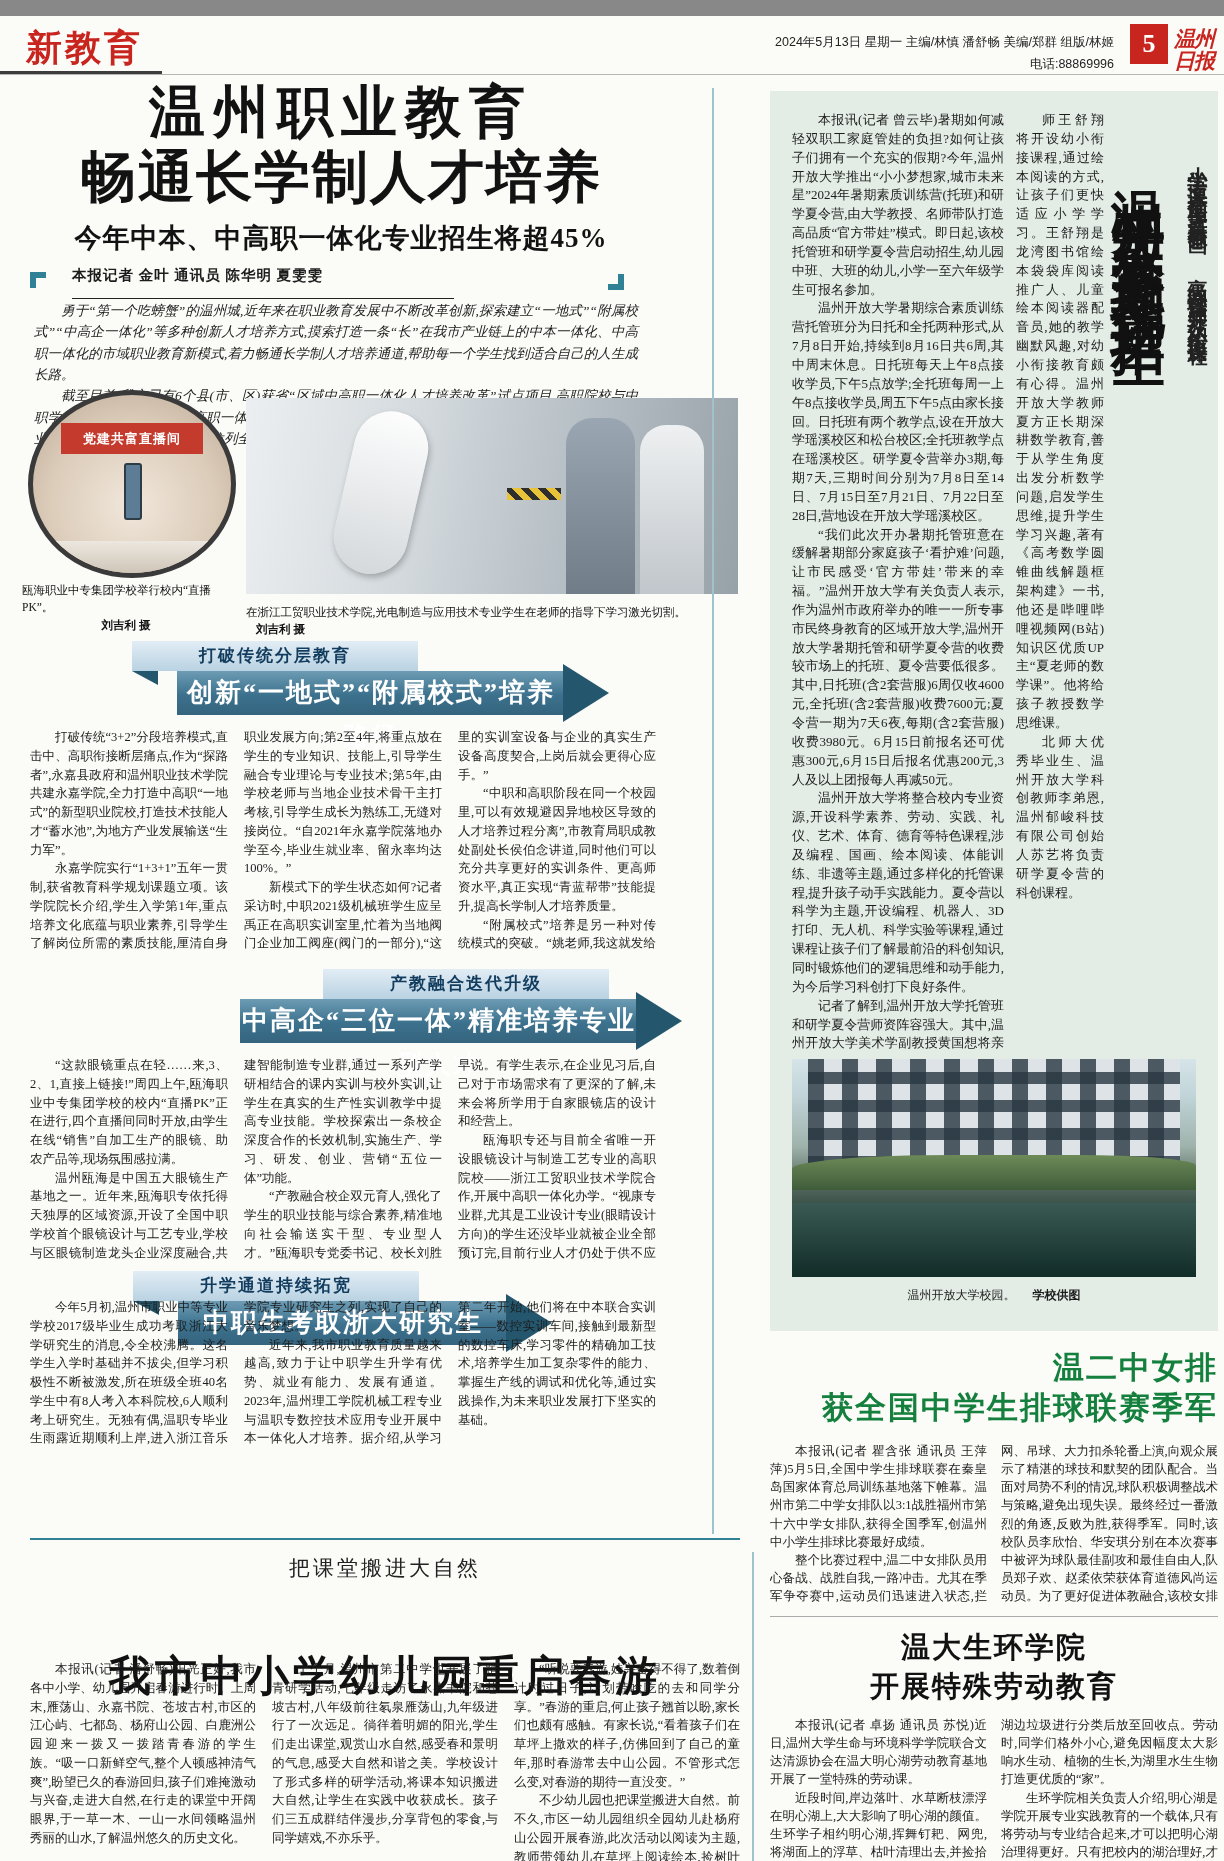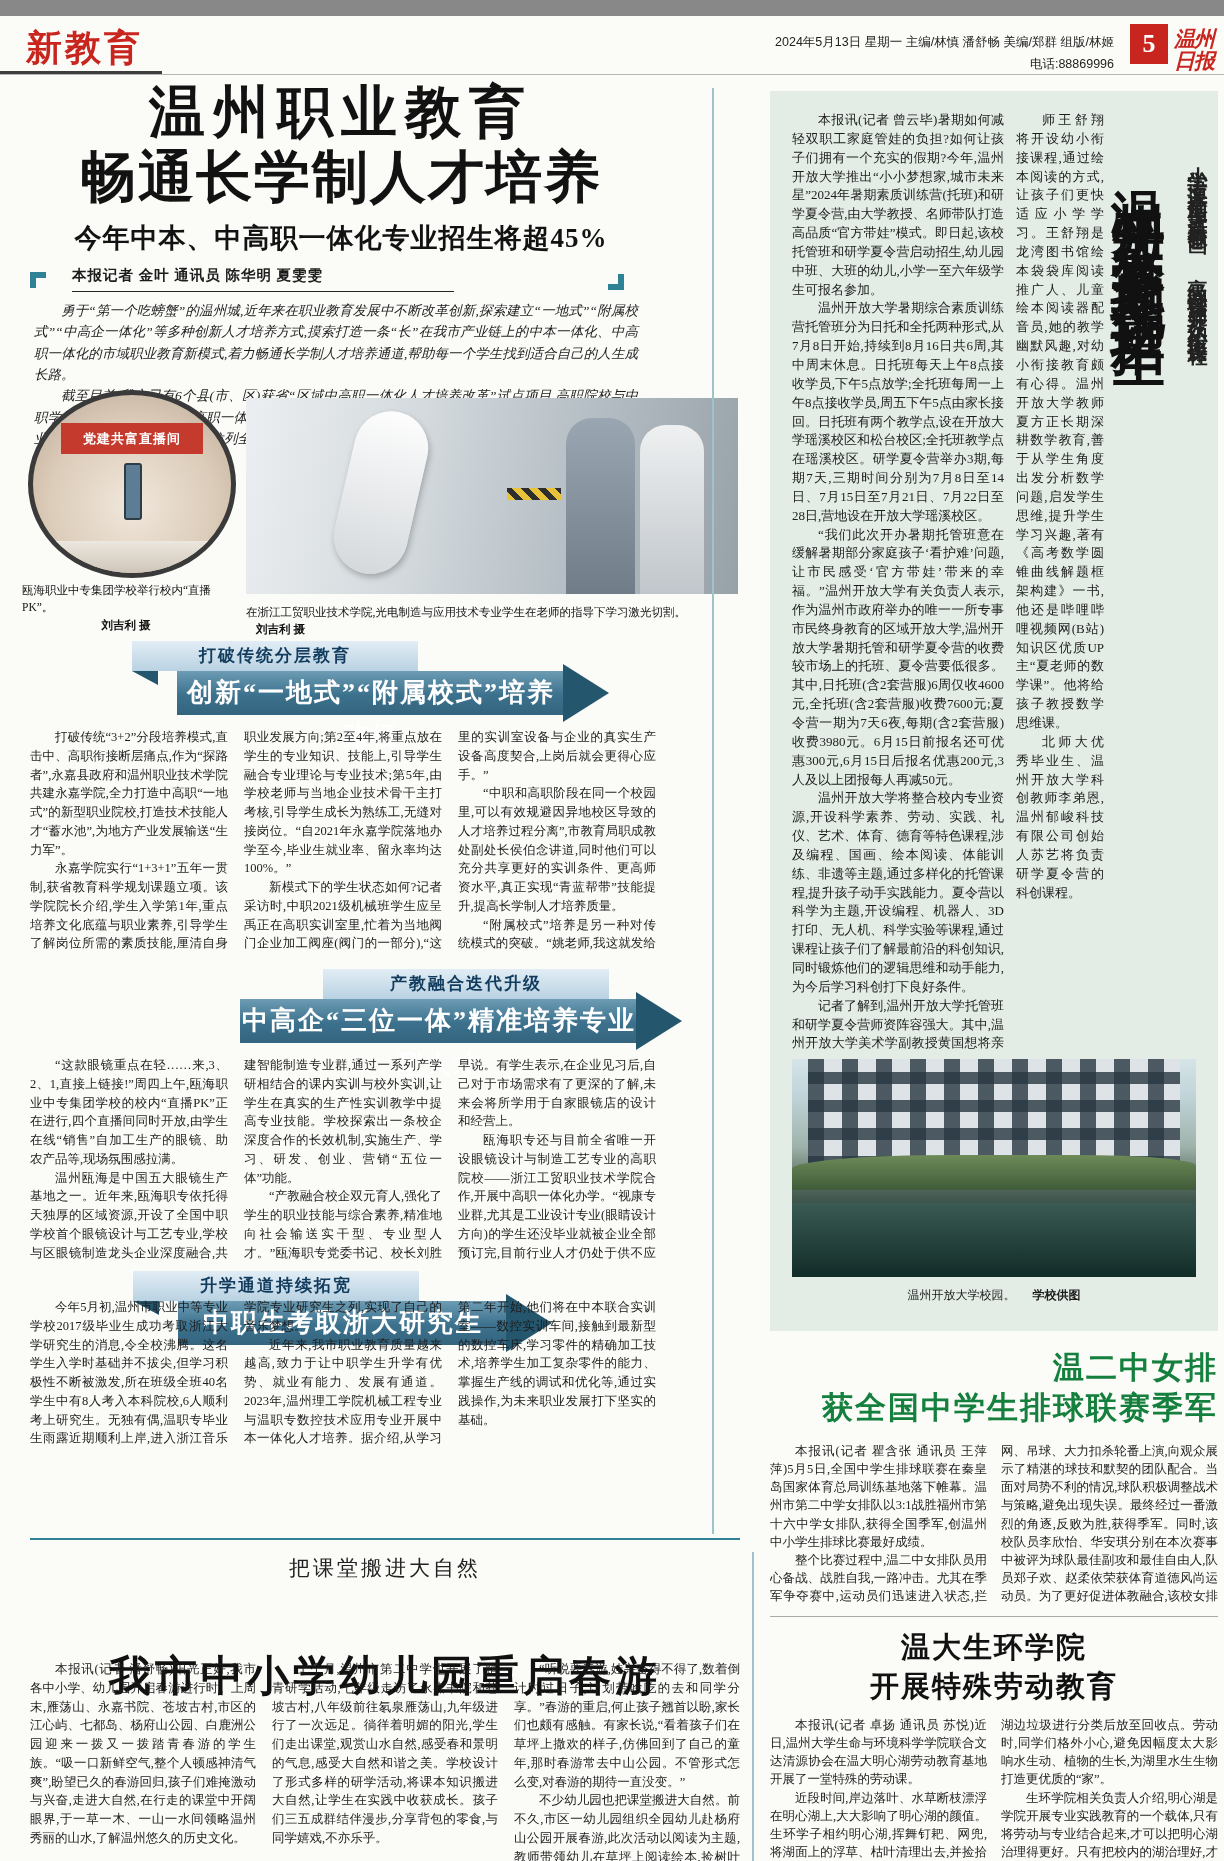--- a/index.html
+++ b/index.html
@@ -18,21 +18,21 @@
   .rule-top{position:absolute;left:0;top:58px;width:1224px;height:1px;background:#b5b5b5}
   .rule-accent{position:absolute;left:0;top:55px;width:162px;height:4px;background:#3d3d3d}
   
   .mh{position:absolute;left:30px;top:64px;width:622px;text-align:center;font-weight:900;color:#121212}
   .mh .l1{font-size:56px;letter-spacing:8px;line-height:1.16}
   .mh .l2{font-size:56px;letter-spacing:2px;line-height:1.16}
   .mh .sub{margin-top:10px;font-size:27px;font-weight:700;letter-spacing:1px}
   .bracket{position:absolute;width:16px;height:16px}
   .bk-open{left:30px;top:256px;border-left:6px solid var(--divider_teal);border-top:6px solid var(--divider_teal)}
   .bk-close{left:608px;top:258px;border-right:6px solid var(--divider_teal);border-bottom:6px solid var(--divider_teal)}
-  .byline{position:absolute;left:72px;top:250px;width:382px;font-size:14.5px;font-weight:bold;border-bottom:1.5px solid #222;padding-bottom:6px;letter-spacing:1px}
+  .byline{position:absolute;left:72px;top:250px;width:382px;font-size:14.5px;font-weight:bold;border-bottom:1.5px solid #222;padding-bottom:13px;letter-spacing:1px}
   .lead{position:absolute;left:34px;top:284px;width:604px;font-size:13.5px;font-style:italic;line-height:1.58;text-align:justify}
   .lead p{text-indent:2em}
   
   .photo-circle{position:absolute;left:28px;top:374px;width:208px;height:188px;border-radius:50%;
     border:5px solid #3a3a3a;overflow:hidden;background:radial-gradient(circle at 50% 62%,#f0e7db 0%,#dcccba 55%,#bba894 100%)}
   .pc-banner{position:absolute;left:14%;top:16%;width:72%;height:17%;background:#c43b2e;color:#fff;
     font-size:13px;font-weight:bold;display:flex;align-items:center;justify-content:center;letter-spacing:1px}
   .pc-phone{position:absolute;left:46%;top:38%;width:9%;height:32%;background:#5d7d96;border:2px solid #2e3c46;border-radius:3px}
   .pc-table{position:absolute;left:8%;bottom:0;width:84%;height:18%;background:linear-gradient(#ece7df,#cfc6b8)}
   .photo-main{position:absolute;left:246px;top:382px;width:492px;height:196px;overflow:hidden;

